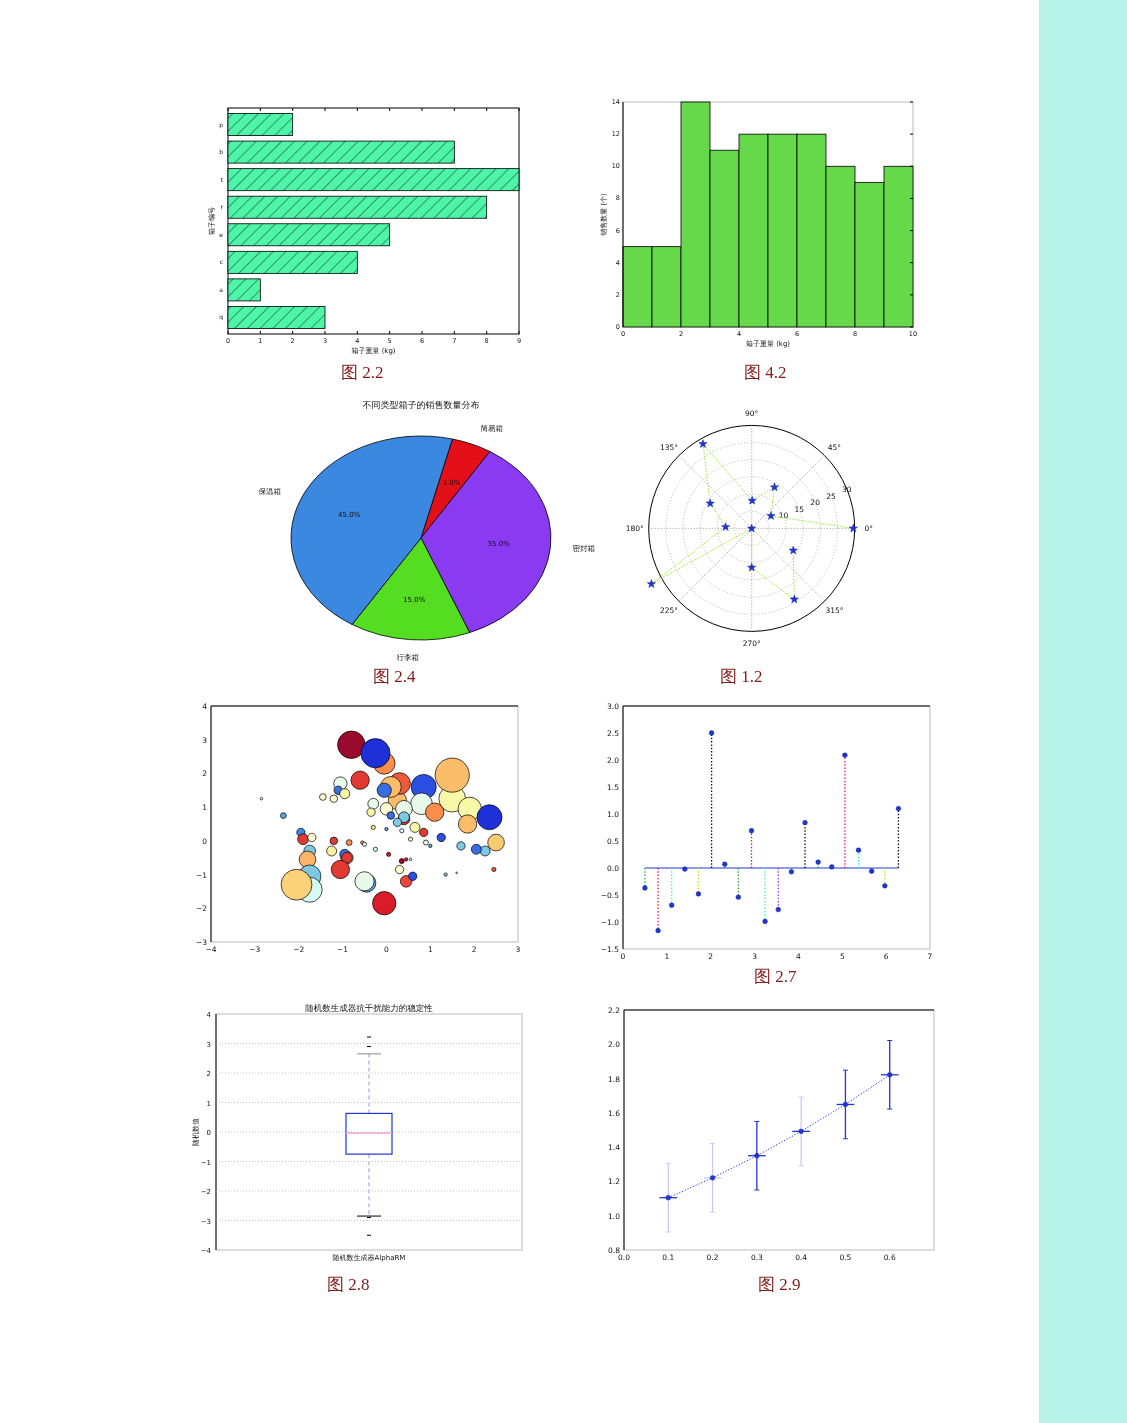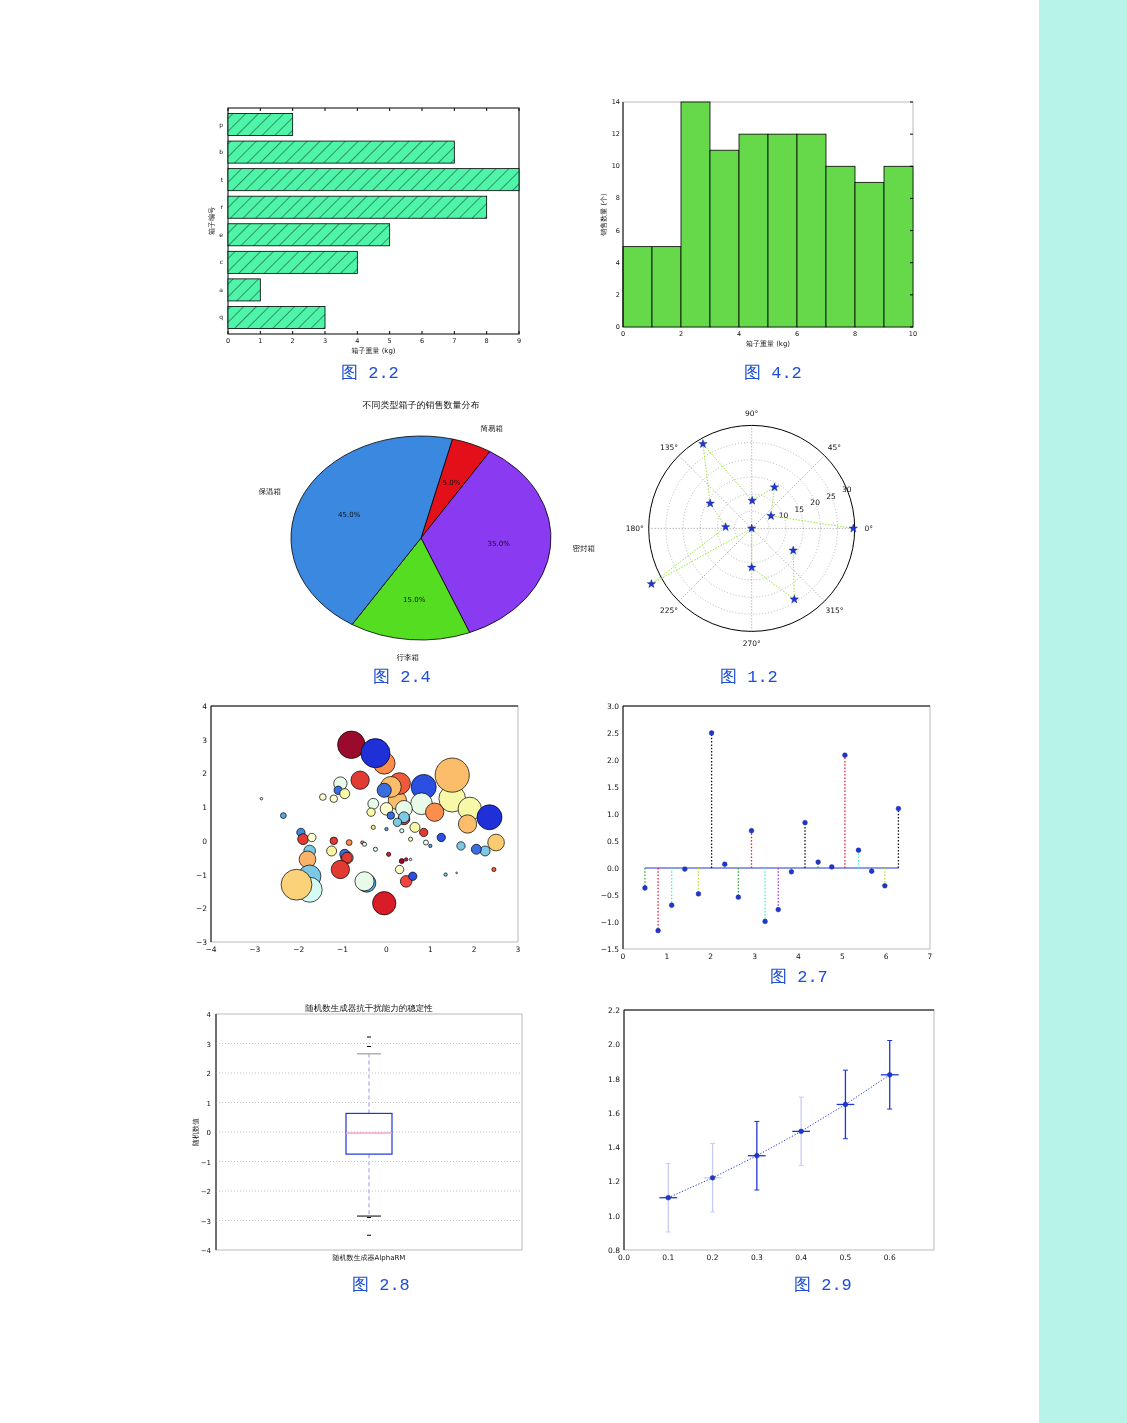--- a/index.html
+++ b/index.html
@@ -1,21 +1,21 @@
 <!DOCTYPE html>
 <html><head>
 <meta charset="utf-8">
 <style>
   html, body { margin: 0; padding: 0; }
   body { width: 1127px; height: 1423px; position: relative; background: #ffffff; overflow: hidden;
          font-family: "DejaVu Sans", sans-serif; }
   .sidebar { position: absolute; left: 1039px; top: 0; width: 88px; height: 1423px; background: #b8f3e9; }
   .fig { position: absolute; }
   .fig svg { display: block; overflow: visible; }
-  .caption { position: absolute; font-family: Liberation Mono, monospace; font-size: 17px; color: #1d4ed8; white-space: nowrap; }
+  .caption { position: absolute; font-family: Liberation Serif, serif; font-size: 17px; color: #7f1d1d; white-space: nowrap; }
   svg text { font-family: "DejaVu Sans", sans-serif; fill: #111; }
 </style>
 </head>
 <body>
 
 <div class="sidebar"></div>
 
 <div class="fig" style="left:200px;top:95px;">
   <svg id="svg-fig-2-2" width="330" height="265">
       <defs>
@@ -343,21 +343,21 @@
       <text x="29" y="200" font-size="7.5" text-anchor="end">−0.5</text>
       <text x="29" y="173" font-size="7.5" text-anchor="end">0.0</text>
       <text x="29" y="146" font-size="7.5" text-anchor="end">0.5</text>
       <text x="29" y="119" font-size="7.5" text-anchor="end">1.0</text>
       <text x="29" y="92" font-size="7.5" text-anchor="end">1.5</text>
       <text x="29" y="65" font-size="7.5" text-anchor="end">2.0</text>
       <text x="29" y="38" font-size="7.5" text-anchor="end">2.5</text>
       <text x="29" y="11" font-size="7.5" text-anchor="end">3.0</text>
     </svg>
 </div>
-<div class="caption" style="left:754px;top:965px;margin-left:16px;">图 2.7</div>
+<div class="caption" style="left:754px;top:965px;">图 2.7</div>
 
 <div class="fig" style="left:176px;top:998px;">
   <svg id="svg-fig-2-8" width="360" height="268">
       <text x="193" y="13" font-size="8.5" text-anchor="middle" font-family="&quot;DejaVu Serif&quot;, serif">随机数生成器抗干扰能力的稳定性</text>
       <rect x="40" y="16" width="306" height="236" fill="#fff" stroke="#bbb" stroke-width="1"></rect>
       <line x1="40" y1="16" x2="40" y2="252" stroke="#000"></line>
       <text x="35" y="255" font-size="7" text-anchor="end">−4</text>
       <line x1="40" y1="222.5" x2="346" y2="222.5" stroke="#999" stroke-width="0.6" stroke-dasharray="1 2"></line>
       <text x="35" y="225.5" font-size="7" text-anchor="end">−3</text>
       <line x1="40" y1="193" x2="346" y2="193" stroke="#999" stroke-width="0.6" stroke-dasharray="1 2"></line>
@@ -380,21 +380,21 @@
       <rect x="170" y="115.41499999999999" width="46" height="40.71000000000001" fill="none" stroke="#1f36d6" stroke-width="1.2"></rect>
       <line x1="170" y1="134.885" x2="216" y2="134.885" stroke="#f5a0d0" stroke-width="1.5"></line>
       <line x1="191" y1="39.00999999999999" x2="195" y2="39.00999999999999" stroke="#000" stroke-width="1"></line>
       <line x1="191" y1="48.44999999999999" x2="195" y2="48.44999999999999" stroke="#000" stroke-width="1"></line>
       <line x1="191" y1="219.55" x2="195" y2="219.55" stroke="#000" stroke-width="1"></line>
       <line x1="191" y1="237.25" x2="195" y2="237.25" stroke="#000" stroke-width="1"></line>
       <text x="193" y="262" font-size="7" text-anchor="middle" font-family="&quot;DejaVu Serif&quot;, serif">随机数生成器AlphaRM</text>
       <text x="22" y="134" font-size="7" text-anchor="middle" transform="rotate(-90 22 134)">随机数值</text>
     </svg>
 </div>
-<div class="caption" style="left:327px;top:1273px;margin-left:25px;">图 2.8</div>
+<div class="caption" style="left:327px;top:1273px;">图 2.8</div>
 
 <div class="fig" style="left:595px;top:1000px;">
   <svg id="svg-fig-2-9" width="345" height="270">
       <rect x="29" y="10" width="310" height="240" fill="#fff" stroke="#bbb" stroke-width="1"></rect>
       <line x1="29" y1="10" x2="29" y2="250" stroke="#000"></line>
       <line x1="29" y1="10" x2="339" y2="10" stroke="#000"></line>
       <polyline points="73.28571428571429,197.71428571428572 117.57142857142858,177.82857142857142 161.85714285714286,155.71428571428572 206.14285714285717,131.3714285714286 250.42857142857144,104.45714285714288 294.7142857142857,74.80000000000001" fill="none" stroke="#1f36d6" stroke-width="1" stroke-dasharray="1.2 1.8"></polyline>
       <line x1="73.28571428571429" y1="232" x2="73.28571428571429" y2="163.42857142857144" stroke="#c8ccf5" stroke-width="1.3"></line>
       <line x1="70.78571428571429" y1="163.42857142857144" x2="75.78571428571429" y2="163.42857142857144" stroke="#c8ccf5" stroke-width="1"></line>
       <line x1="70.78571428571429" y1="232" x2="75.78571428571429" y2="232" stroke="#c8ccf5" stroke-width="1"></line>
@@ -435,13 +435,13 @@
       <text x="25" y="253" font-size="7.5" text-anchor="end">0.8</text>
       <text x="25" y="218.71428571428572" font-size="7.5" text-anchor="end">1.0</text>
       <text x="25" y="184.42857142857144" font-size="7.5" text-anchor="end">1.2</text>
       <text x="25" y="150.14285714285717" font-size="7.5" text-anchor="end">1.4</text>
       <text x="25" y="115.85714285714286" font-size="7.5" text-anchor="end">1.6</text>
       <text x="25" y="81.57142857142858" font-size="7.5" text-anchor="end">1.8</text>
       <text x="25" y="47.285714285714334" font-size="7.5" text-anchor="end">2.0</text>
       <text x="25" y="13" font-size="7.5" text-anchor="end">2.2</text>
     </svg>
 </div>
-<div class="caption" style="left:794px;top:1273px;">图 2.9</div>
+<div class="caption" style="left:758px;top:1273px;">图 2.9</div>
 
 </body></html>

